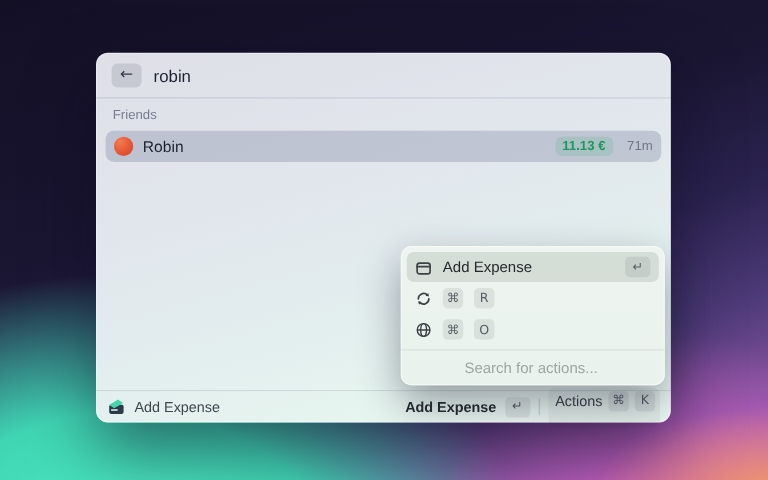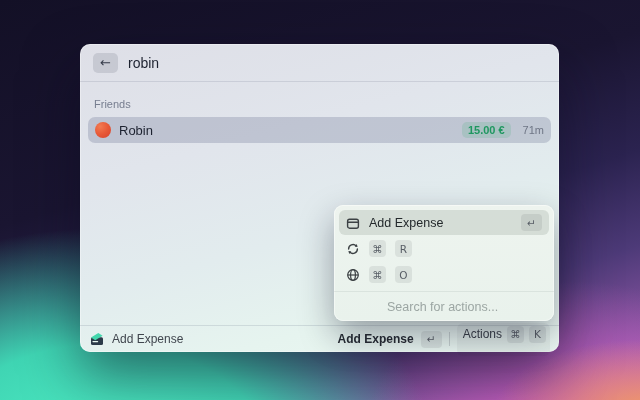--- a/index.html
+++ b/index.html
@@ -28,21 +28,21 @@
     border-bottom:1px solid rgba(70,78,105,0.14);
   }
   .back-btn {
     width:25px; height:20px; border:none; border-radius:5px;
     background:rgba(72,78,102,0.16); color:#343a48;
     font-size:13px; line-height:20px; text-align:center; cursor:pointer;
     font-family:"DejaVu Sans",sans-serif;
   }
   .query { font-size:14px; color:#1d2230; font-weight:500; }
 
-  .section-title { margin:16px 14px 7px; font-size:11px; color:#767d8f; }
+  .section-title { margin:8px 14px 7px; font-size:11px; color:#767d8f; }
 
   .list-row {
     display:flex; align-items:center; gap:8px;
     height:26px; margin:0 8px; padding:0 7px; border-radius:7px;
   }
   .list-row.selected { background:rgba(103,111,142,0.28); }
   .avatar {
     width:16px; height:16px; border-radius:50%;
     background:radial-gradient(circle at 32% 28%, #f27a52 0%, #e85a38 48%, #d6422c 100%);
     flex:0 0 auto;
@@ -115,21 +115,21 @@
     <div class="win-header">
       <button class="back-btn">←</button>
       <div class="query">robin</div>
     </div>
 
     <div class="section-title">Friends</div>
 
     <div class="list-row selected">
       <span class="avatar"></span>
       <span class="friend-name">Robin</span>
-      <span class="amount-badge">15.00 €</span>
+      <span class="amount-badge">11.13 €</span>
       <span class="time-label">71m</span>
     </div>
 
     <div class="win-footer">
       <div class="footer-left">
         <svg width="16" height="16" viewBox="0 0 16 16">
           <rect x="2" y="6.3" width="12" height="7.6" rx="1.5" fill="#2c3a49"></rect>
           <polygon points="2,6.5 9.3,1.9 13.6,4.8 6.2,9.2" fill="#43d6ac"></polygon>
           <path d="M4 10.6h4.6" stroke="#e9f7f1" stroke-width="1.2" stroke-linecap="round" fill="none"></path>
         </svg>

